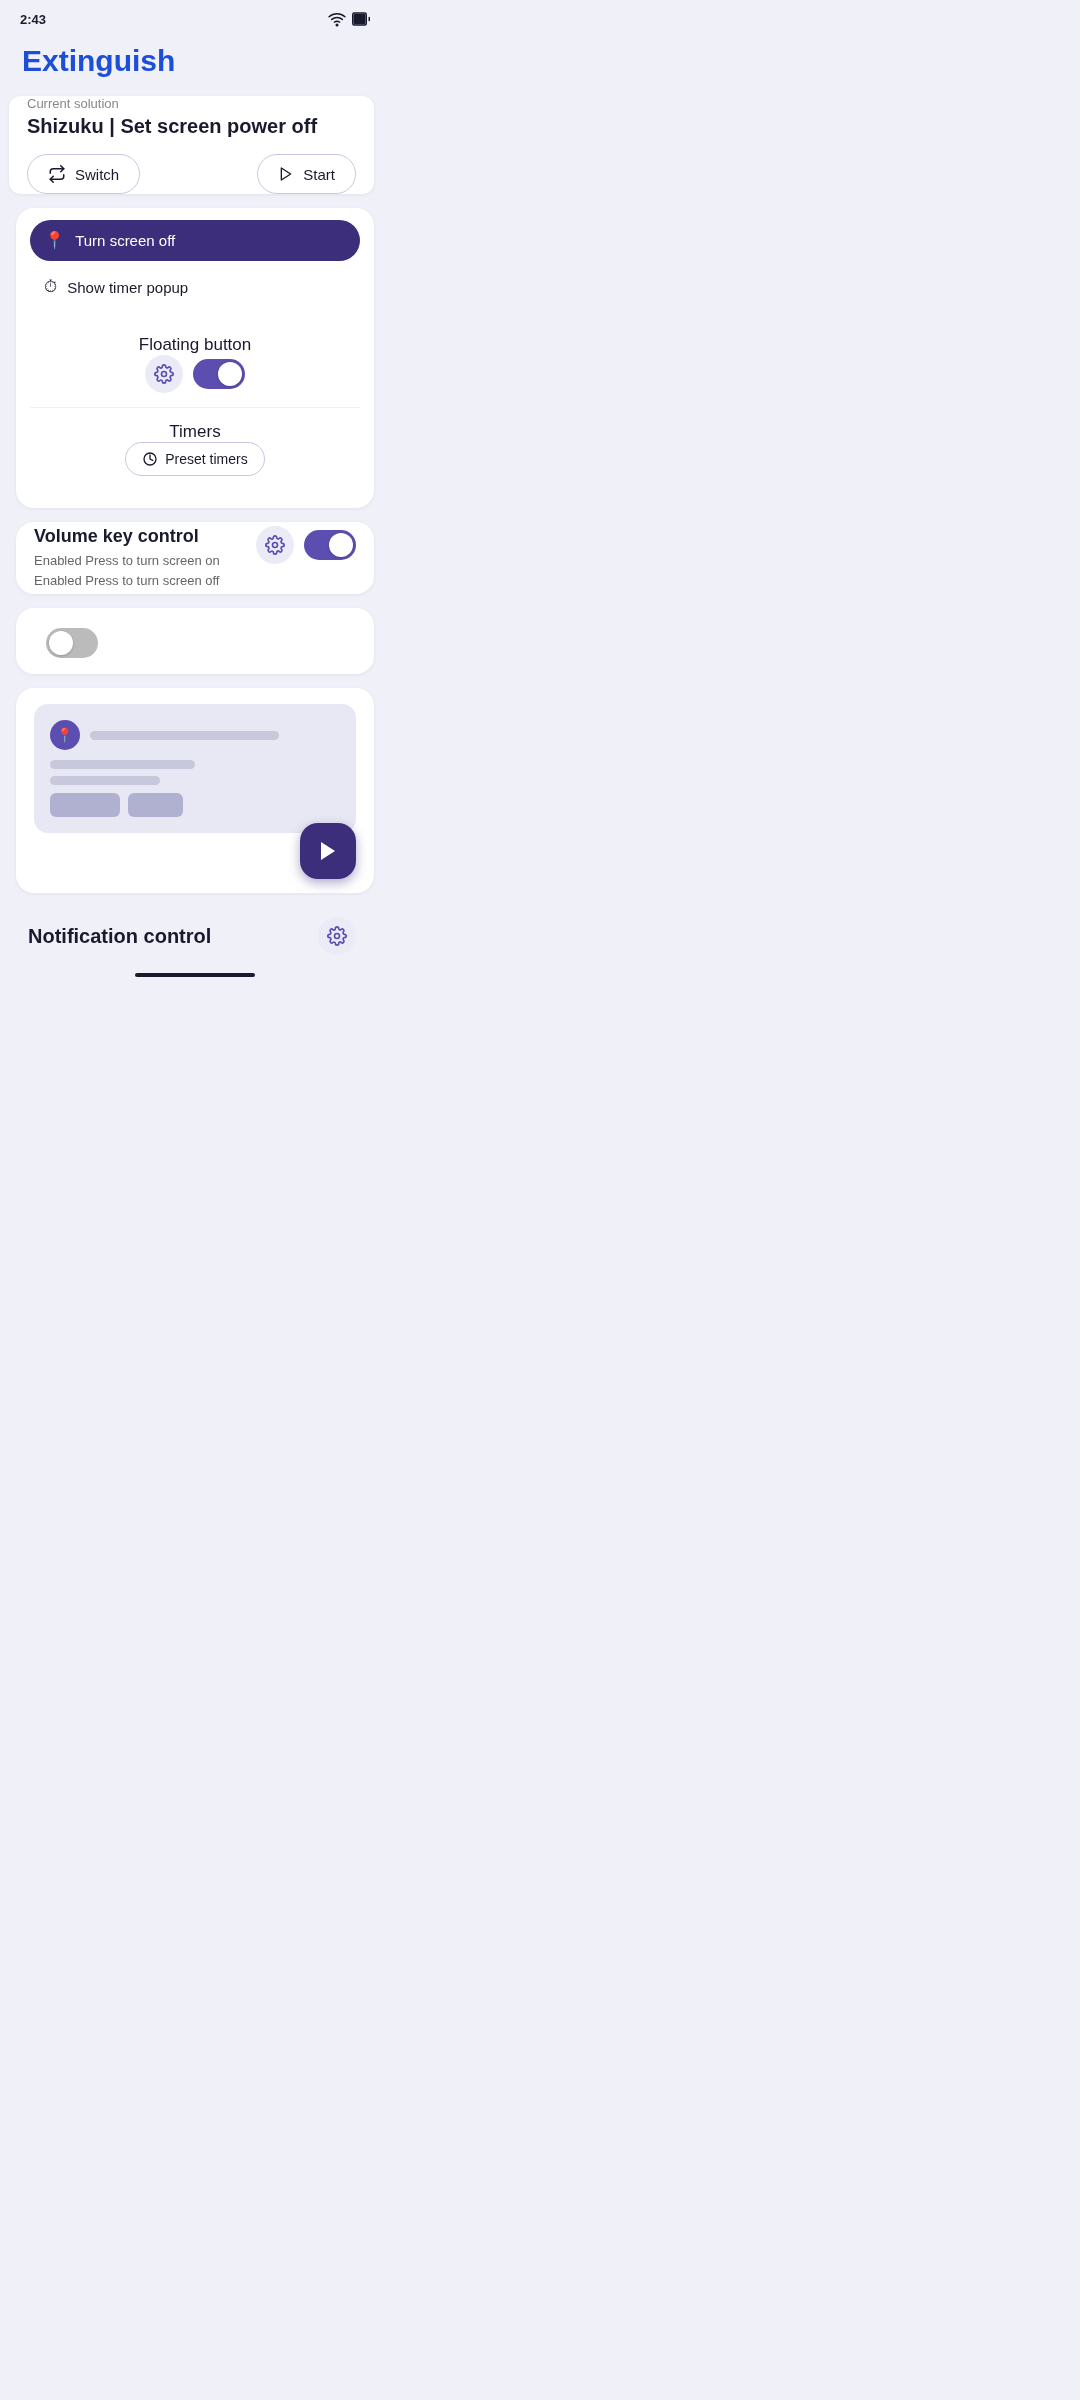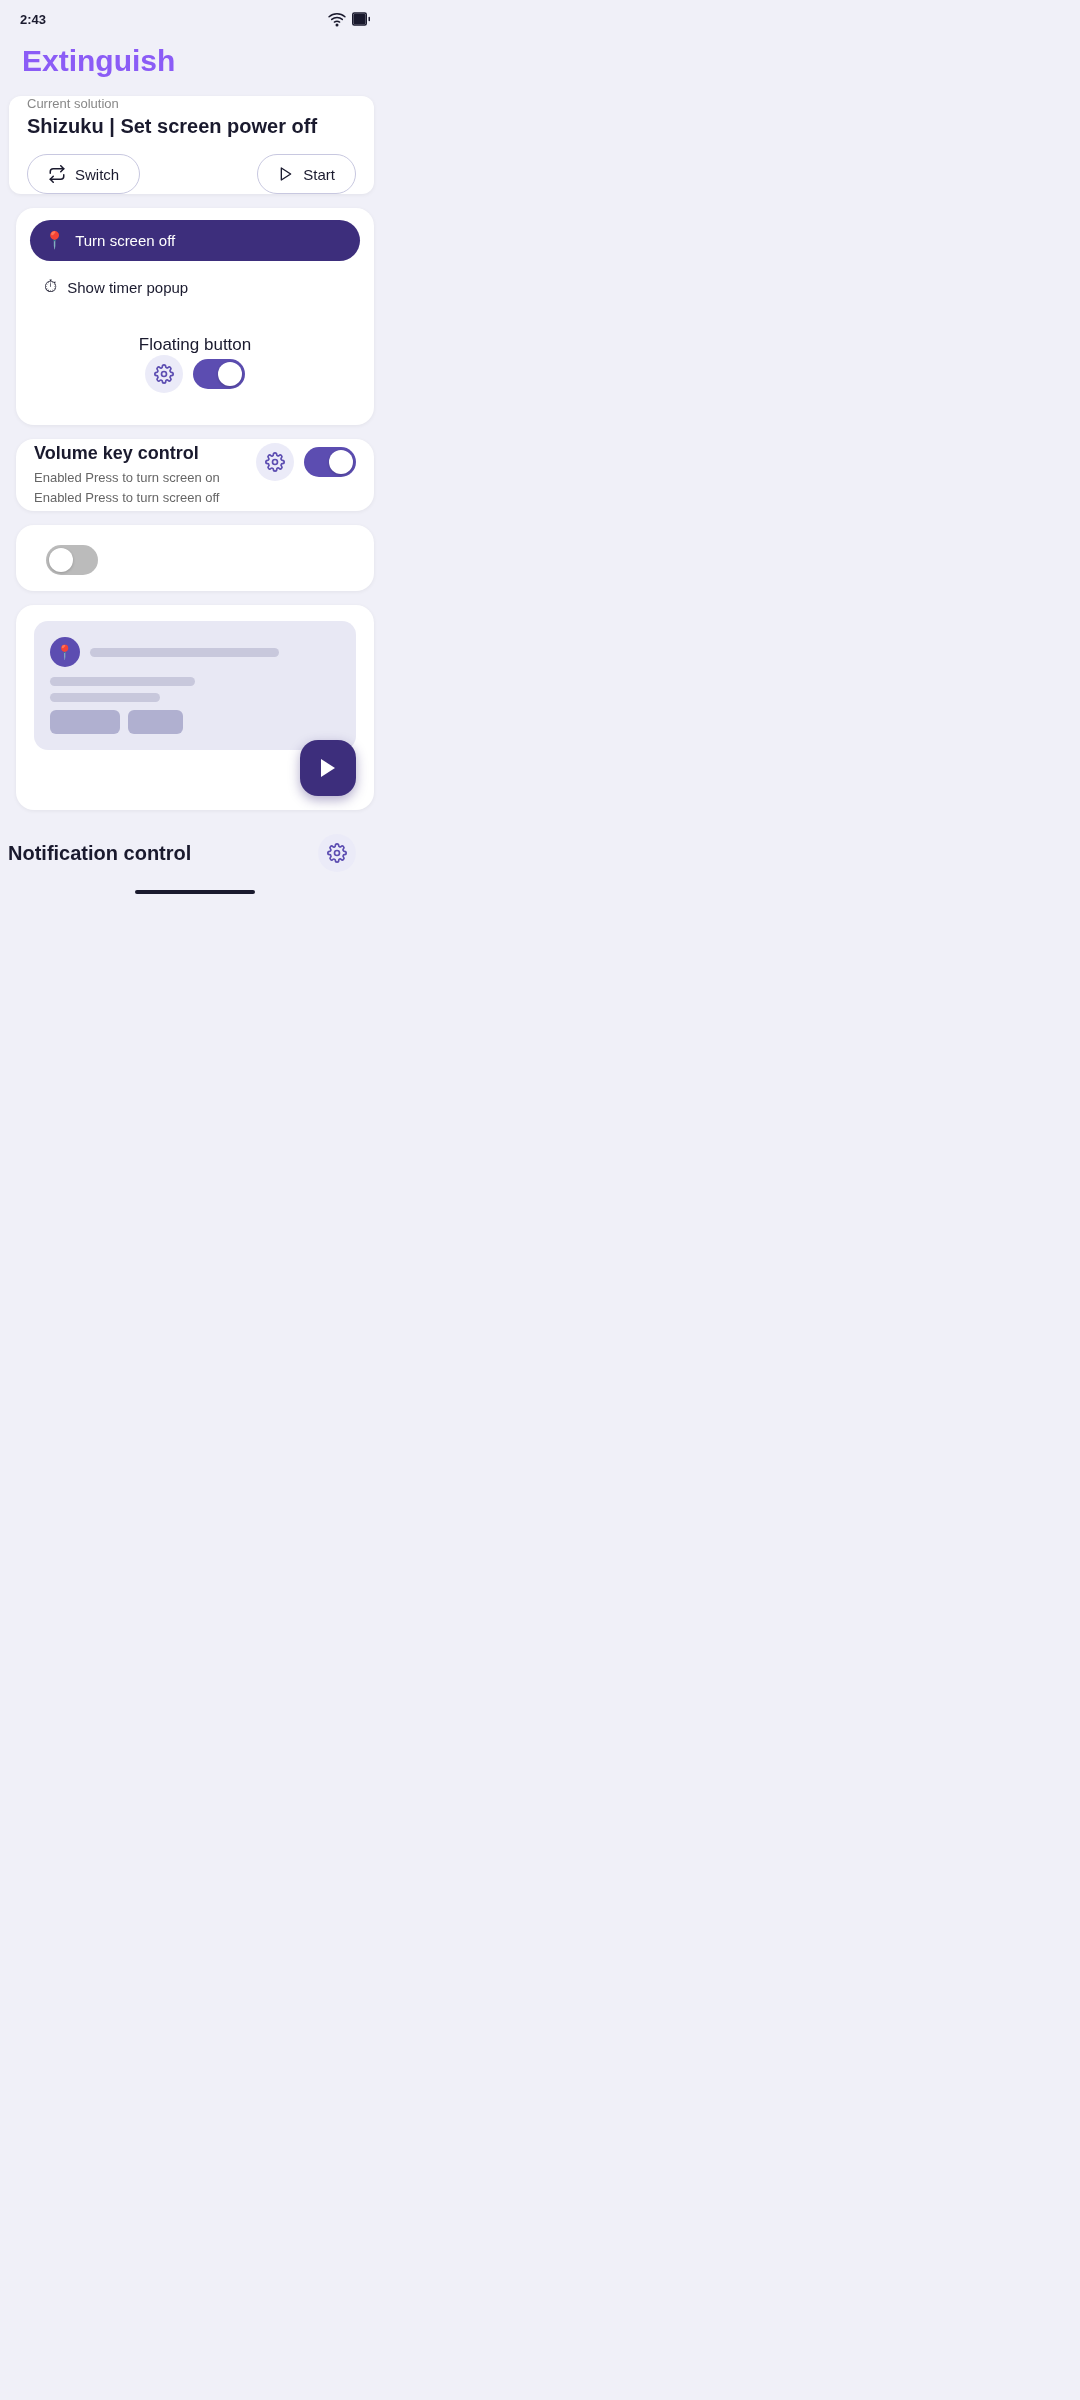--- a/index.html
+++ b/index.html
@@ -30,21 +30,21 @@
 
     .status-icons {
       display: flex;
       gap: 6px;
       align-items: center;
     }
 
     .page-title {
       font-size: 30px;
       font-weight: 700;
-      color: #8b5cf6;
+      color: #1d4ed8;
       padding: 10px 22px 18px 22px;
     }
 
     .card {
       background: #fff;
       border-radius: 12px;
       margin: 0 16px 14px 9px;
       padding: 0 18px;
       box-shadow: 0 1px 4px rgba(0,0,0,0.06);
     }
@@ -363,21 +363,21 @@
       cursor: pointer;
       box-shadow: 0 4px 12px rgba(61,46,124,0.4);
     }
 
     
     .notif-control-row {
       display: flex;
       align-items: center;
       justify-content: space-between;
       padding: 10px 18px 0 0;
-      margin: 0 16px 0 8px;
+      margin: 0 16px 0 28px;
       gap: 36px;
     }
 
     .notif-control-label {
       font-size: 20px;
       font-weight: 600;
       color: #1a1a2e;
     }
 
     
@@ -465,20 +465,30 @@
           <circle cx="12" cy="12" r="3"></circle>
           <path d="M19.4 15a1.65 1.65 0 0 0 .33 1.82l.06.06a2 2 0 0 1-2.83 2.83l-.06-.06a1.65 1.65 0 0 0-1.82-.33 1.65 1.65 0 0 0-1 1.51V21a2 2 0 0 1-4 0v-.09A1.65 1.65 0 0 0 9 19.4a1.65 1.65 0 0 0-1.82.33l-.06.06a2 2 0 0 1-2.83-2.83l.06-.06A1.65 1.65 0 0 0 4.68 15a1.65 1.65 0 0 0-1.51-1H3a2 2 0 0 1 0-4h.09A1.65 1.65 0 0 0 4.6 9a1.65 1.65 0 0 0-.33-1.82l-.06-.06a2 2 0 0 1 2.83-2.83l.06.06A1.65 1.65 0 0 0 9 4.68a1.65 1.65 0 0 0 1-1.51V3a2 2 0 0 1 4 0v.09a1.65 1.65 0 0 0 1 1.51 1.65 1.65 0 0 0 1.82-.33l.06-.06a2 2 0 0 1 2.83 2.83l-.06.06A1.65 1.65 0 0 0 19.4 9a1.65 1.65 0 0 0 1.51 1H21a2 2 0 0 1 0 4h-.09a1.65 1.65 0 0 0-1.51 1z"></path>
         </svg>
       </div>
       <div class="toggle on">
         <div class="toggle-thumb"></div>
       </div>
     </div>
   </div>
 
+  <div class="setting-row">
+    <span class="setting-label">Timers</span>
+    <button class="preset-btn">
+      <svg width="16" height="16" viewBox="0 0 24 24" fill="none" stroke="currentColor" stroke-width="2" stroke-linecap="round" stroke-linejoin="round">
+        <circle cx="12" cy="12" r="9"></circle>
+        <polyline points="12 6 12 12 16 14"></polyline>
+      </svg>
+      <span>Preset timers</span>
+    </button>
+  </div>
 </div>
 
 <div class="vkc-card">
   <div class="vkc-header">
     <div>
       <div class="vkc-title">Volume key control</div>
       <div class="vkc-desc">Enabled Press to turn screen on</div>
       <div class="vkc-desc">Enabled Press to turn screen off</div>
     </div>
     <div class="vkc-controls">

